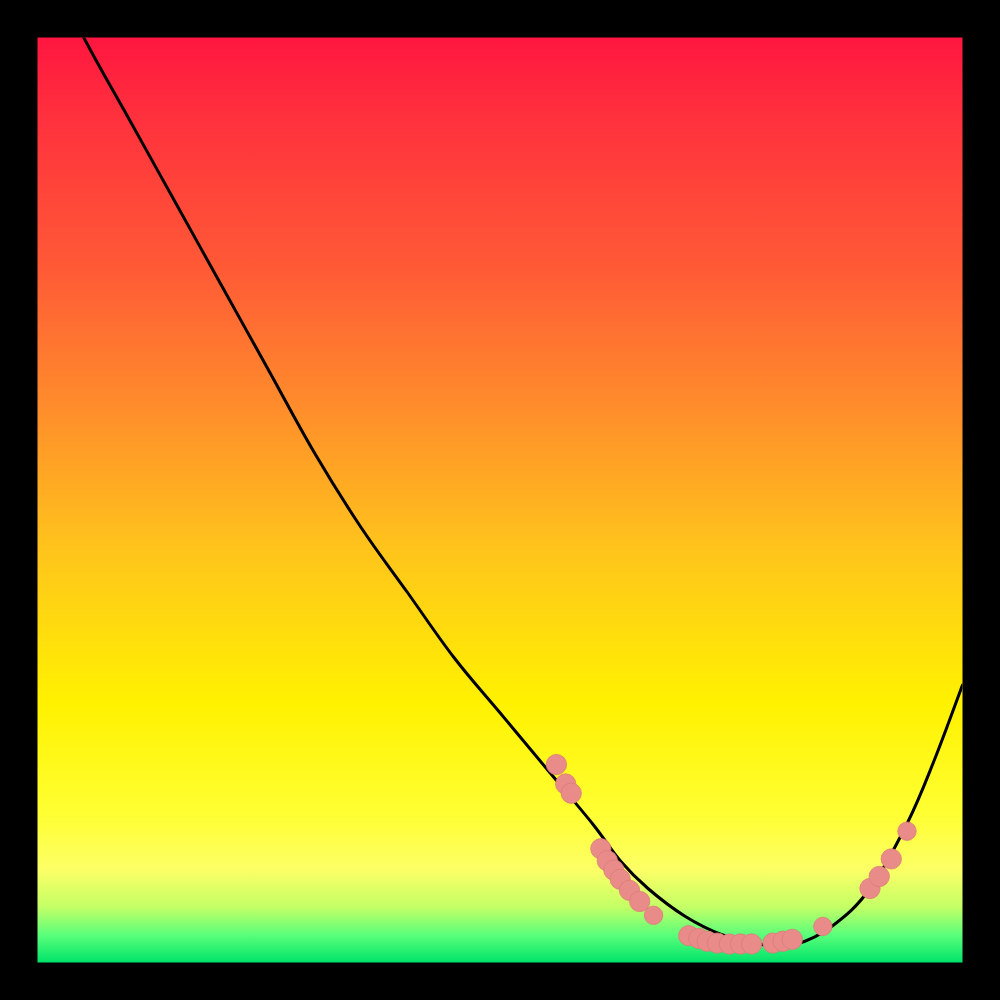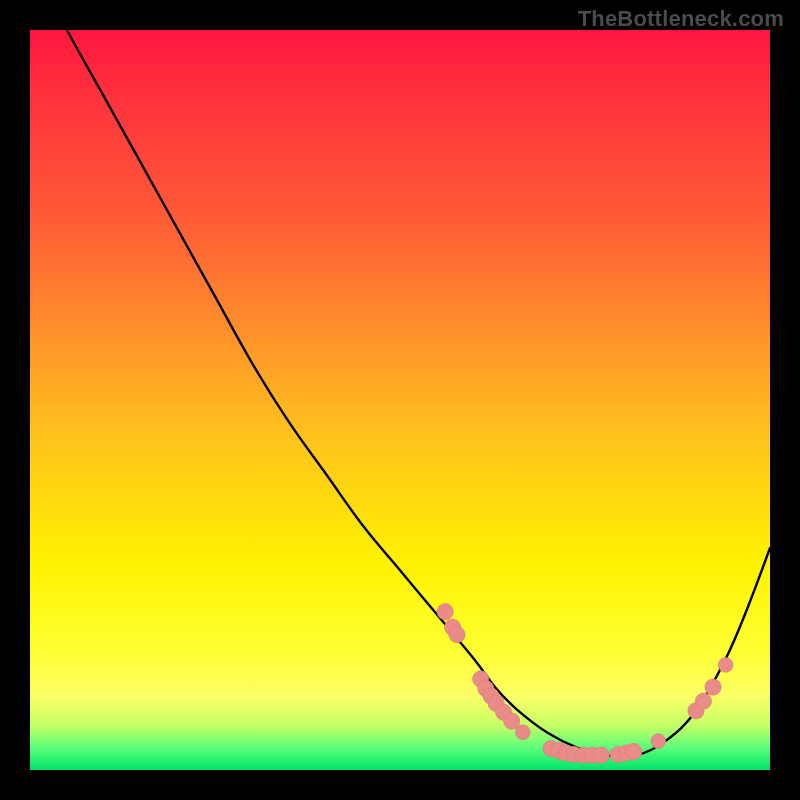--- a/index.html
+++ b/index.html
@@ -94,14 +94,13 @@
             <circle cx="603.84" cy="721.50" r="8.14" fill="#e98b88" stroke="#d97b78" stroke-width="0.6"></circle>
             <circle cx="628.26" cy="711.14" r="7.40" fill="#e98b88" stroke="#d97b78" stroke-width="0.6"></circle>
             <circle cx="666.00" cy="680.80" r="8.14" fill="#e98b88" stroke="#d97b78" stroke-width="0.6"></circle>
             <circle cx="673.40" cy="671.18" r="8.14" fill="#e98b88" stroke="#d97b78" stroke-width="0.6"></circle>
             <circle cx="683.02" cy="657.12" r="8.14" fill="#e98b88" stroke="#d97b78" stroke-width="0.6"></circle>
             <circle cx="695.60" cy="634.92" r="7.40" fill="#e98b88" stroke="#d97b78" stroke-width="0.6"></circle>
           </g>
       </g>
     </svg>
   </div>
-  <div class="watermark">TheBottleneck.com</div>
 </div>
 
 </body></html>

